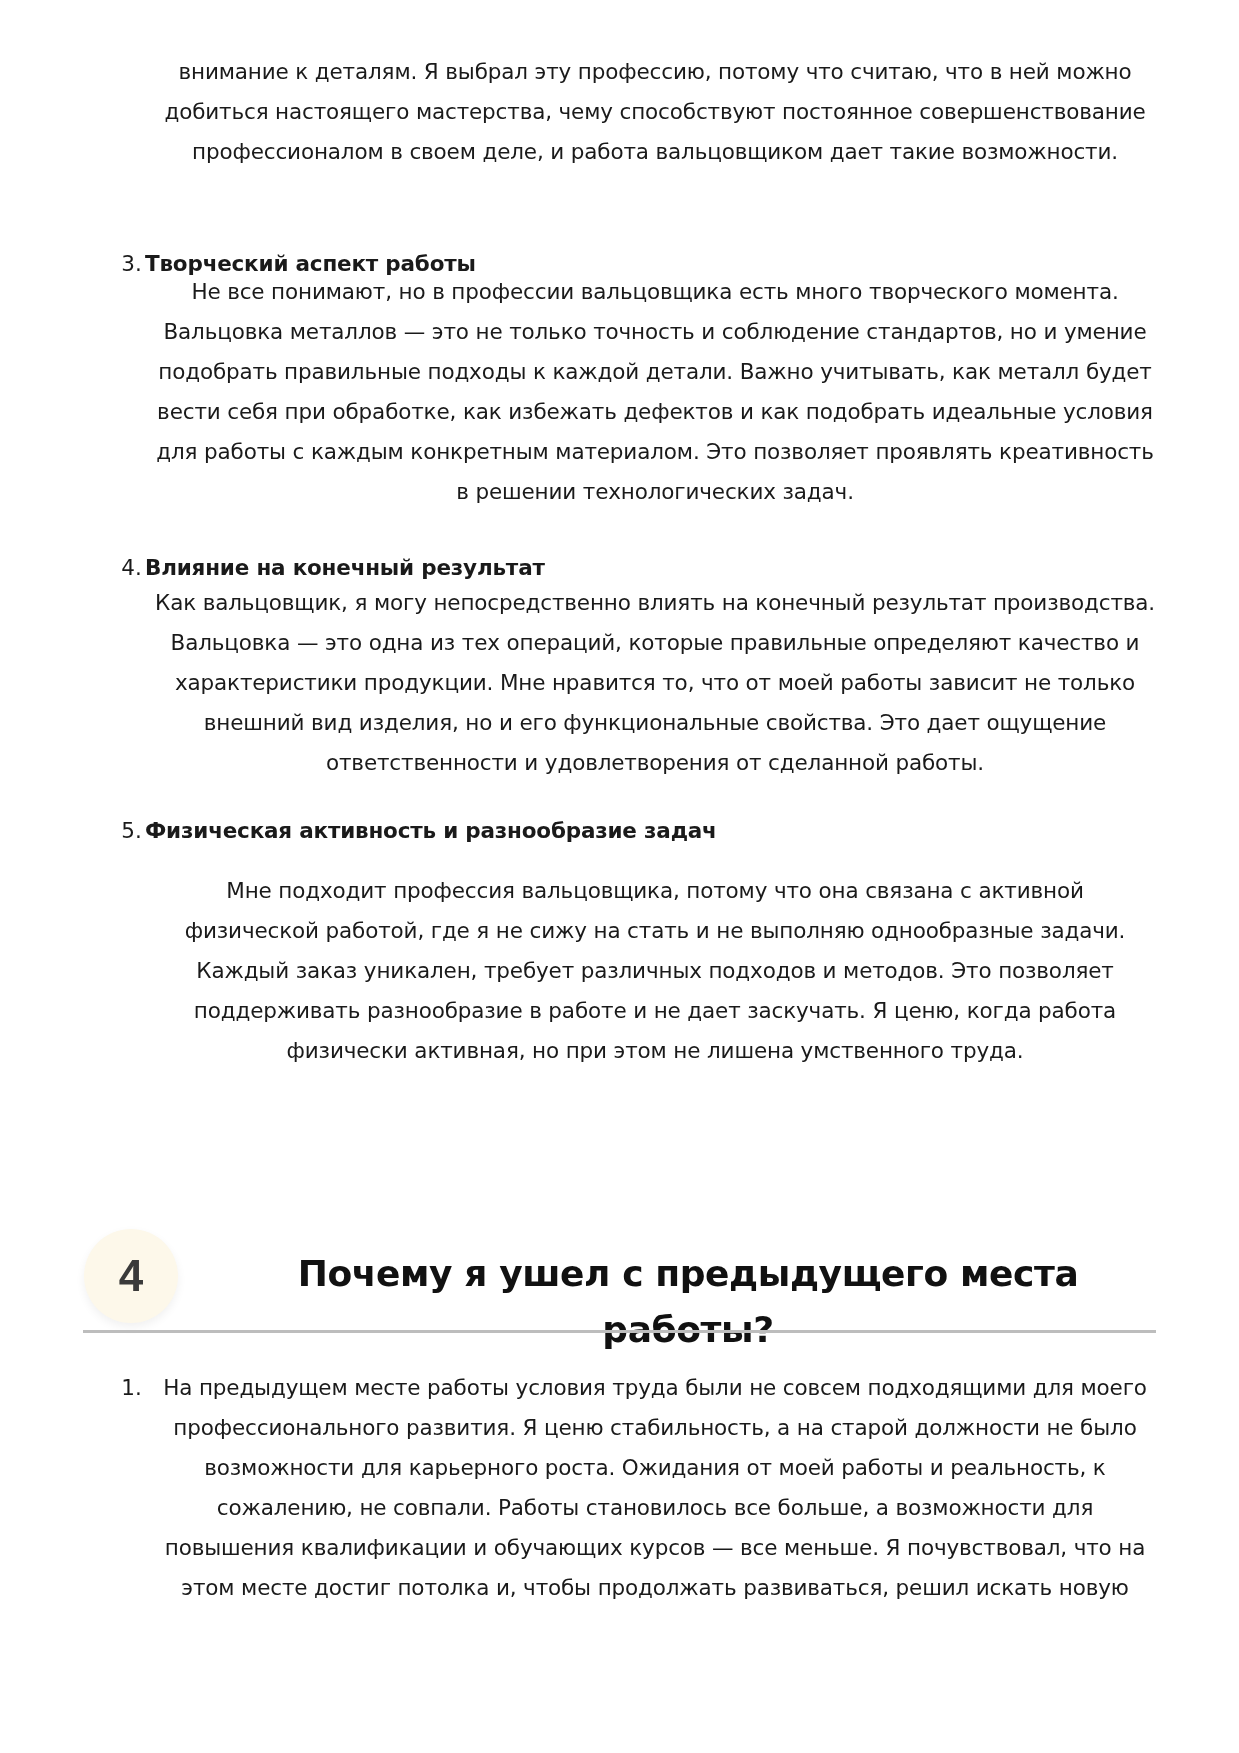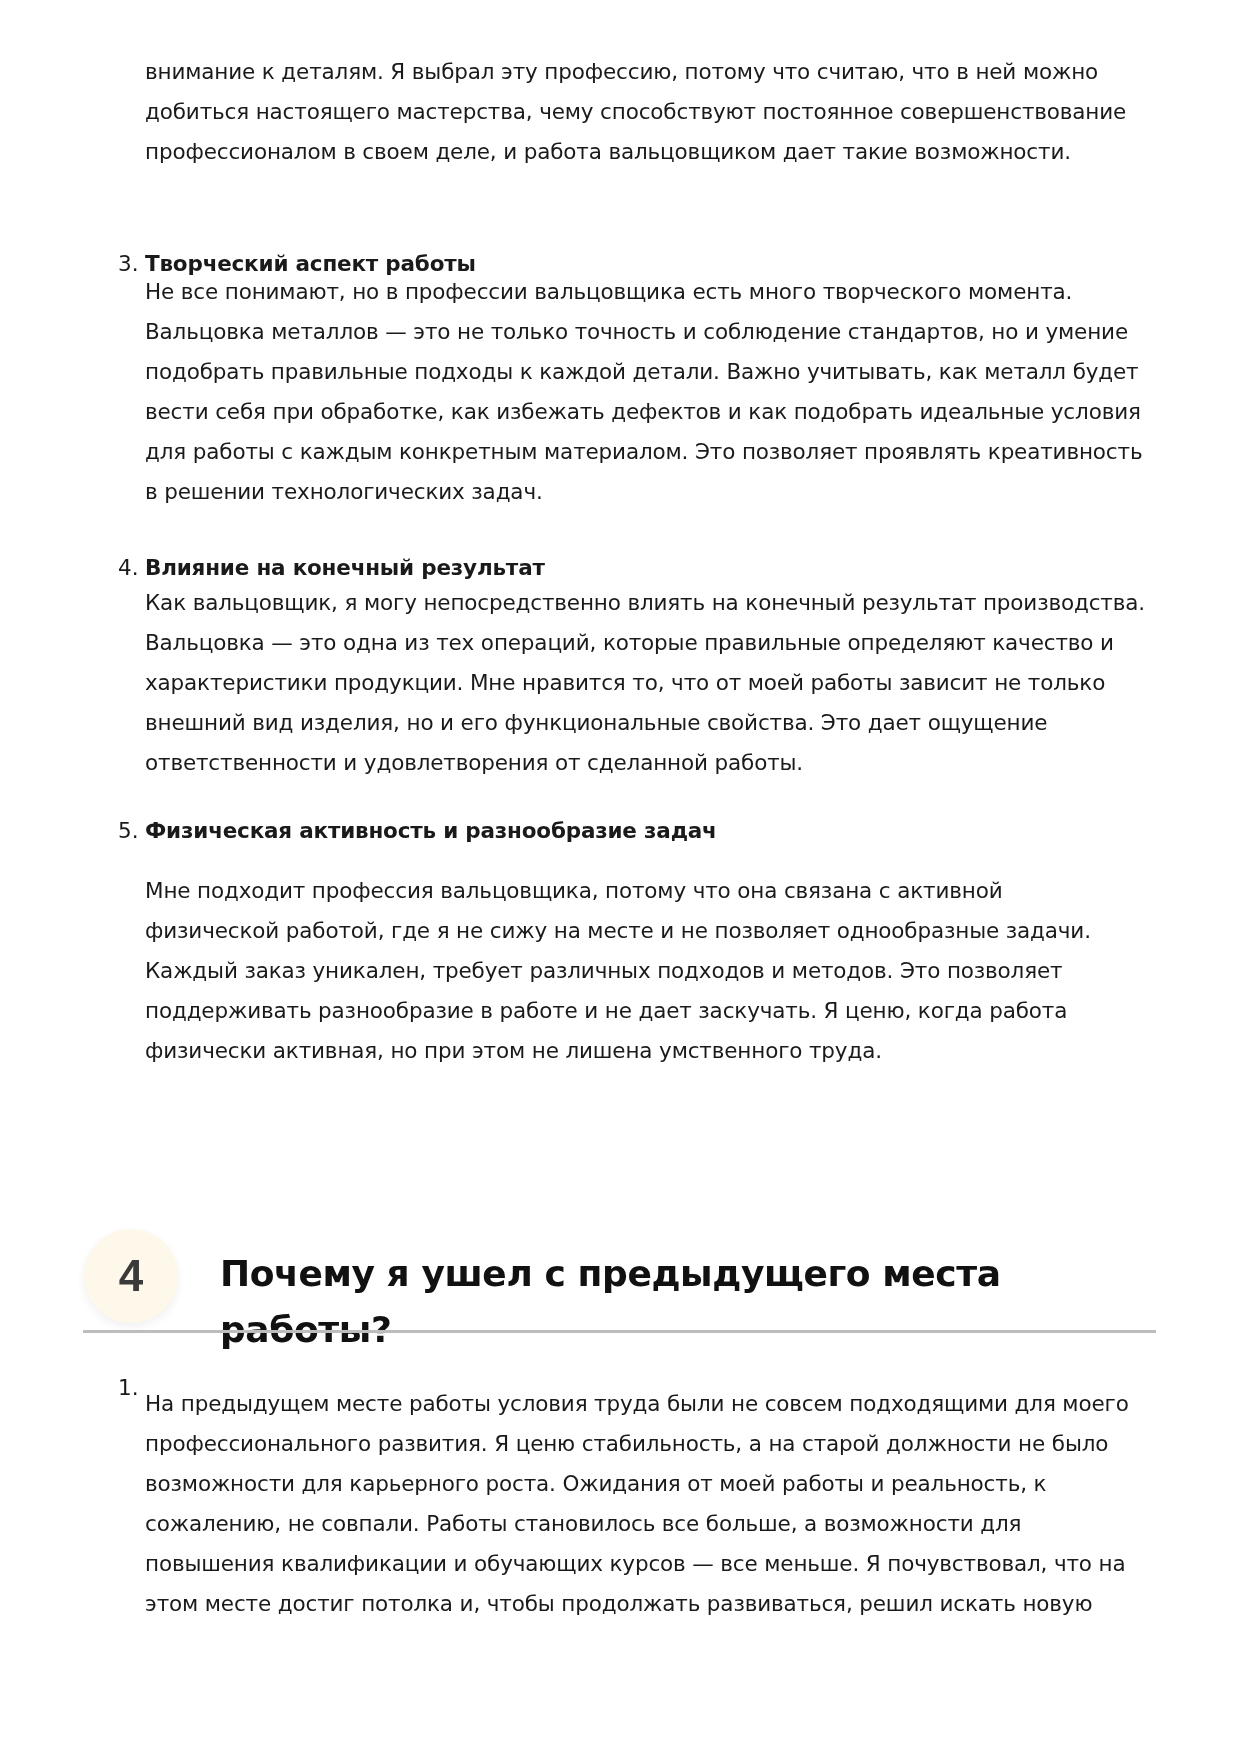--- a/index.html
+++ b/index.html
@@ -14,20 +14,21 @@
       overflow: hidden;
       font-family: "DejaVu Sans", sans-serif;
       color: #1a1a1a;
     }
     .page {
       position: absolute;
       left: 0;
       top: 0;
       width: 981px;
       height: 1753px;
+      text-align: center;
     }
     .para {
       position: absolute;
       left: 145px;
       width: 1020px;
       font-size: 21.5px;
       line-height: 40px;
       margin: 0;
       letter-spacing: -0.15px;
     }
@@ -156,40 +157,40 @@
         <div>внешний вид изделия, но и его функциональные свойства. Это дает ощущение</div>
         <div>ответственности и удовлетворения от сделанной работы.</div>
       </div>
     </li>
 
     <li class="item" style="top:811px;">
       <span class="item-num">5.</span>
       <span class="item-title">Физическая активность и разнообразие задач</span>
       <div class="item-body" style="top:40px;margin-top:20px;">
         <div>Мне подходит профессия вальцовщика, потому что она связана с активной</div>
-        <div>физической работой, где я не сижу на месте и не позволяет однообразные задачи.</div>
+        <div>физической работой, где я не сижу на стать и не выполняю однообразные задачи.</div>
         <div>Каждый заказ уникален, требует различных подходов и методов. Это позволяет</div>
         <div>поддерживать разнообразие в работе и не дает заскучать. Я ценю, когда работа</div>
         <div>физически активная, но при этом не лишена умственного труда.</div>
       </div>
     </li>
   </ol>
 
   <div class="section-header">
     <div class="section-badge" style="background: rgb(253, 248, 234);">
       <span>4</span>
     </div>
     <h2 class="section-title">Почему я ушел с предыдущего места работы?</h2>
     <div class="section-divider" style="background: rgb(189, 189, 189);"></div>
   </div>
 
   <ol class="items">
     <li class="item" style="top:1368px;">
       <span class="item-num">1.</span>
-      <div class="item-inline" style="top:0;margin-top:16px;">
+      <div class="item-inline" style="top:0;">
         <div>На предыдущем месте работы условия труда были не совсем подходящими для моего</div>
         <div>профессионального развития. Я ценю стабильность, а на старой должности не было</div>
         <div>возможности для карьерного роста. Ожидания от моей работы и реальность, к</div>
         <div>сожалению, не совпали. Работы становилось все больше, а возможности для</div>
         <div>повышения квалификации и обучающих курсов — все меньше. Я почувствовал, что на</div>
         <div>этом месте достиг потолка и, чтобы продолжать развиваться, решил искать новую</div>
       </div>
     </li>
   </ol>
 

